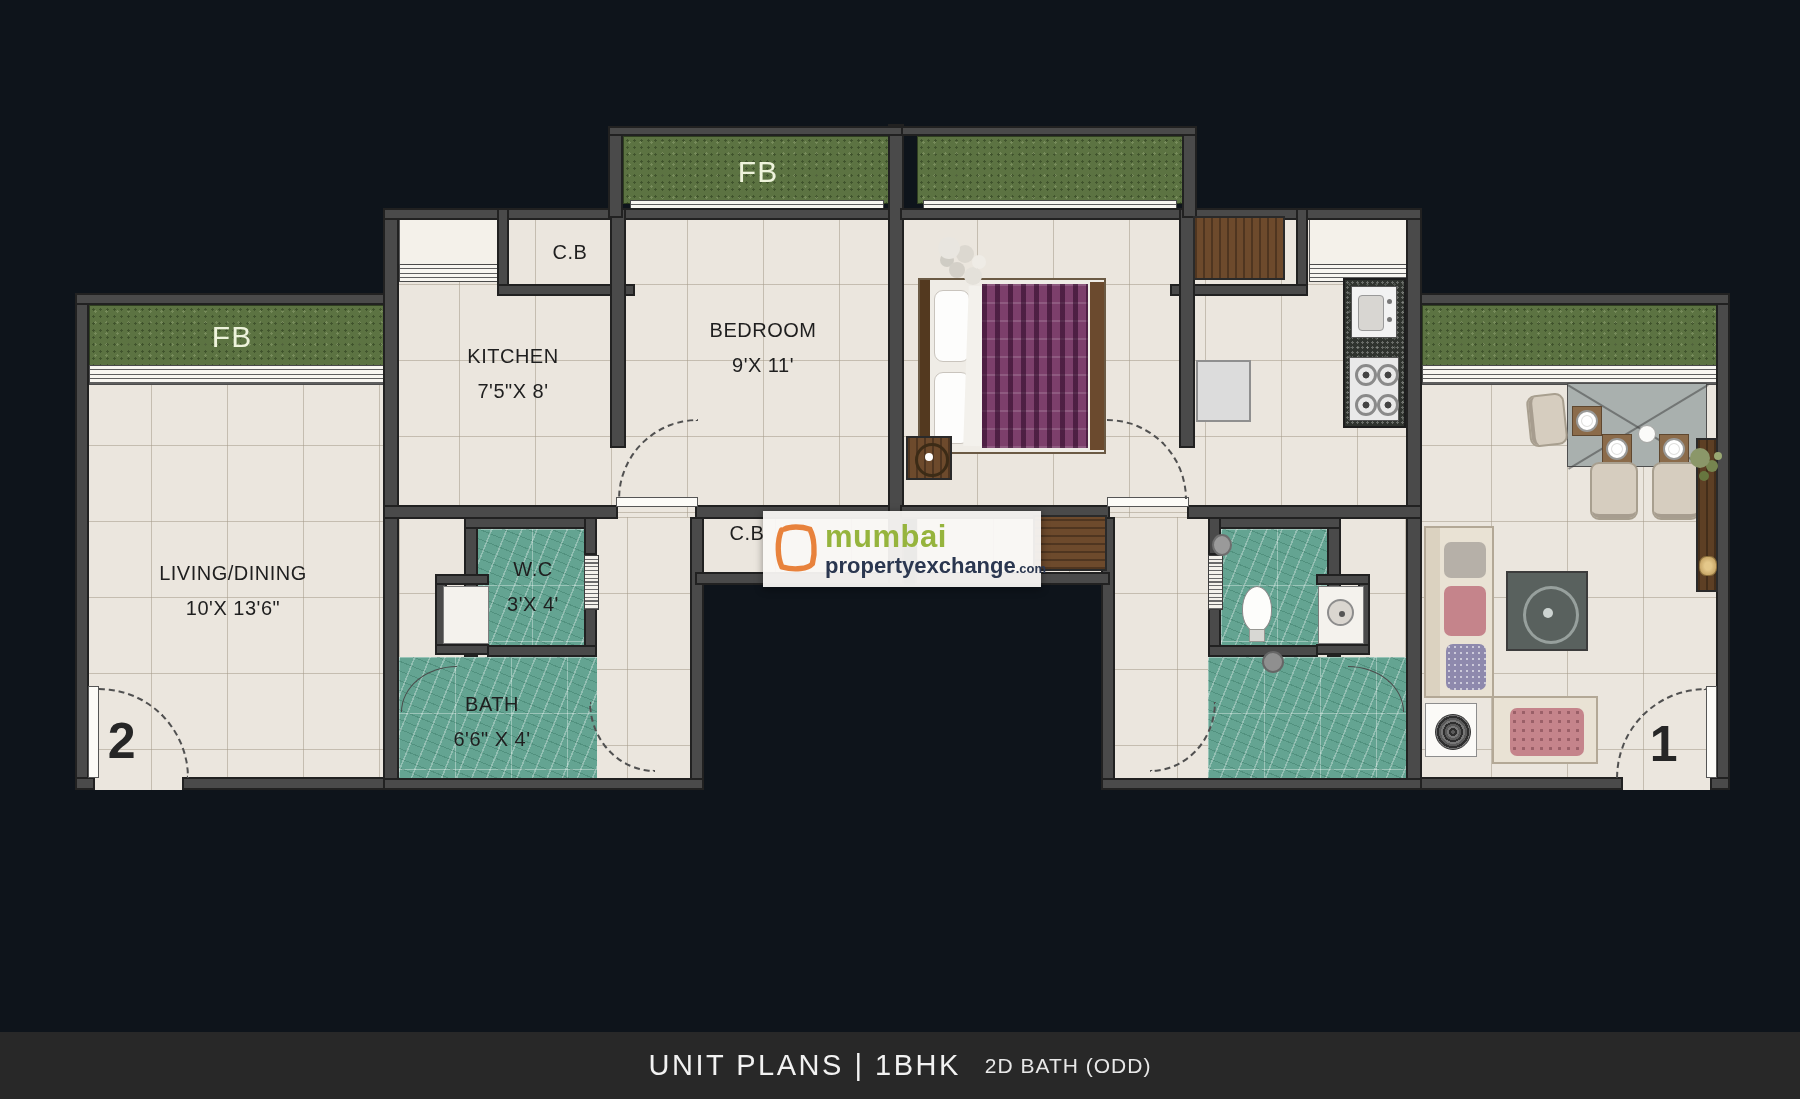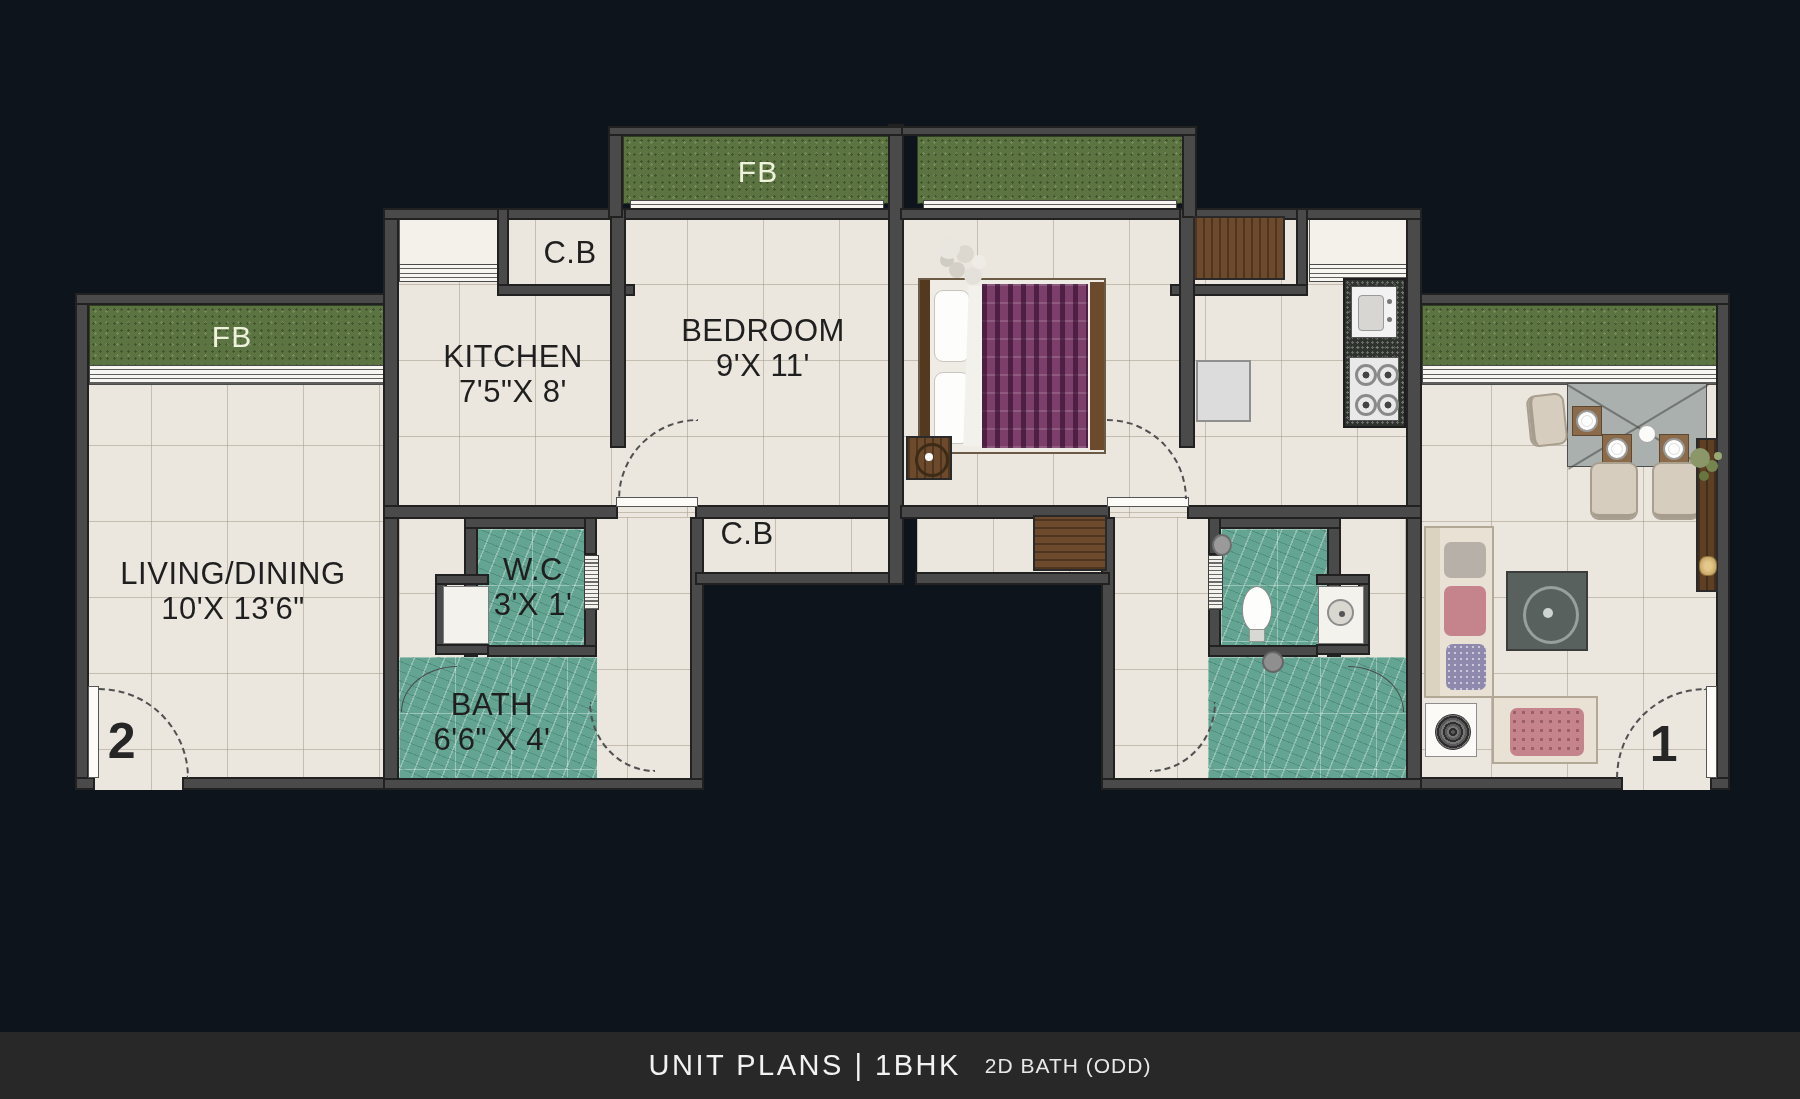--- a/index.html
+++ b/index.html
@@ -33,21 +33,21 @@
   .leaf{position:absolute;z-index:7;background:#fcfbf7;border:1.5px solid #555;box-sizing:border-box;}
   .arc{position:absolute;z-index:7;box-sizing:border-box;pointer-events:none;}
   .arc.tr{border-top:2px dashed #505050;border-right:2px dashed #505050;border-top-right-radius:100% 100%;}
   .arc.tl{border-top:2px dashed #505050;border-left:2px dashed #505050;border-top-left-radius:100% 100%;}
   .arc.bl{border-bottom:2px dashed #505050;border-left:2px dashed #505050;border-bottom-left-radius:100% 100%;}
   .arc.br{border-bottom:2px dashed #505050;border-right:2px dashed #505050;border-bottom-right-radius:100% 100%;}
   .arc.solid.tl{border-top:1.5px solid #4a4a4a;border-left:1.5px solid #4a4a4a;}
   .arc.solid.tr{border-top:1.5px solid #4a4a4a;border-right:1.5px solid #4a4a4a;}
   
   .lbl{position:absolute;z-index:8;transform:translate(-50%,-50%);text-align:center;
-       white-space:pre-line;color:#1f1f1f;font-size:31px;line-height:35px;letter-spacing:.5px;}
+       white-space:pre-line;color:#1f1f1f;font-size:20px;line-height:35px;letter-spacing:.5px;}
   .fbl{color:#eef3dc;font-size:30px;letter-spacing:1px;}
   .num{font-size:50px;font-weight:700;color:#262626;}
   .dry{line-height:33px;}
   
   .f{position:absolute;z-index:6;box-sizing:border-box;}
   .wood{background-color:#6d4a2c;border:2px solid #2a2a2a;
     background-image:repeating-linear-gradient(90deg, rgba(0,0,0,.28) 0 2px, transparent 2px 8px);}
   .wood-h{background-color:#6d4a2c;border:2px solid #2a2a2a;
     background-image:repeating-linear-gradient(0deg, rgba(0,0,0,.28) 0 2px, transparent 2px 8px);}
   .granite{background-color:#2f332e;border:2px solid #1d1d1d;
@@ -173,27 +173,38 @@
   <div class="lbl fbl" style="left:232px;top:336px;">FB</div>
   <div class="lbl fbl" style="left:758px;top:171px;">FB</div>
   <div class="lbl" style="left:570px;top:252px;">C.B</div>
   <div class="lbl" style="left:513px;top:374px;">KITCHEN
 7'5"X 8'</div>
   <div class="lbl" style="left:763px;top:348px;">BEDROOM
 9'X 11'</div>
   <div class="lbl" style="left:233px;top:591px;">LIVING/DINING
 10'X 13'6"</div>
   <div class="lbl" style="left:533px;top:587px;">W.C
-3'X 1'</div>
+3'X 4'</div>
   <div class="lbl" style="left:492px;top:722px;">BATH
 6'6" X 4'</div>
   <div class="lbl" style="left:747px;top:533px;">C.B</div>
   <div class="lbl num" style="left:122px;top:741px;">2</div>
   <div class="lbl num" style="left:1664px;top:744px;">1</div>
 
+  <div id="watermark" style="left:763px;top:511px;width:278px;height:76px;">
+    <span style="display:inline-block;transform:rotate(-3deg);">
+      <svg width="46" height="58" viewBox="0 0 60 70">
+        <path d="M15 12 C 8 26 8 48 13 60 C 30 66 47 64 53 58 C 58 42 57 24 52 13 C 40 8 26 8 19 11" fill="none" stroke="#e8823c" stroke-width="7" stroke-linecap="round"></path>
+      </svg>
+    </span>
+    <span id="wm-text">
+      <span id="wm-line1">mumbai</span>
+      <span id="wm-line2"><span>propertyexchange</span><span id="wm-tld">.com</span></span>
+    </span>
+  </div>
 
   <div id="titlebar">
     <span id="title-main">UNIT  PLANS | 1BHK</span>
     <span id="title-sub">2D BATH (ODD)</span>
   </div>
 <div class="floor" style="left: 75px; top: 293px; width: 315px; height: 497px;"></div>
     <div class="floor" style="left: 383px; top: 208px; width: 521px; height: 311px;"></div>
     <div class="floor" style="left: 399px; top: 517px; width: 305px; height: 273px;"></div>
     <div class="floor" style="left: 699px; top: 517px; width: 189px; height: 55px;"></div>
     <div class="floor" style="left: 901px; top: 208px; width: 521px; height: 311px;"></div>

